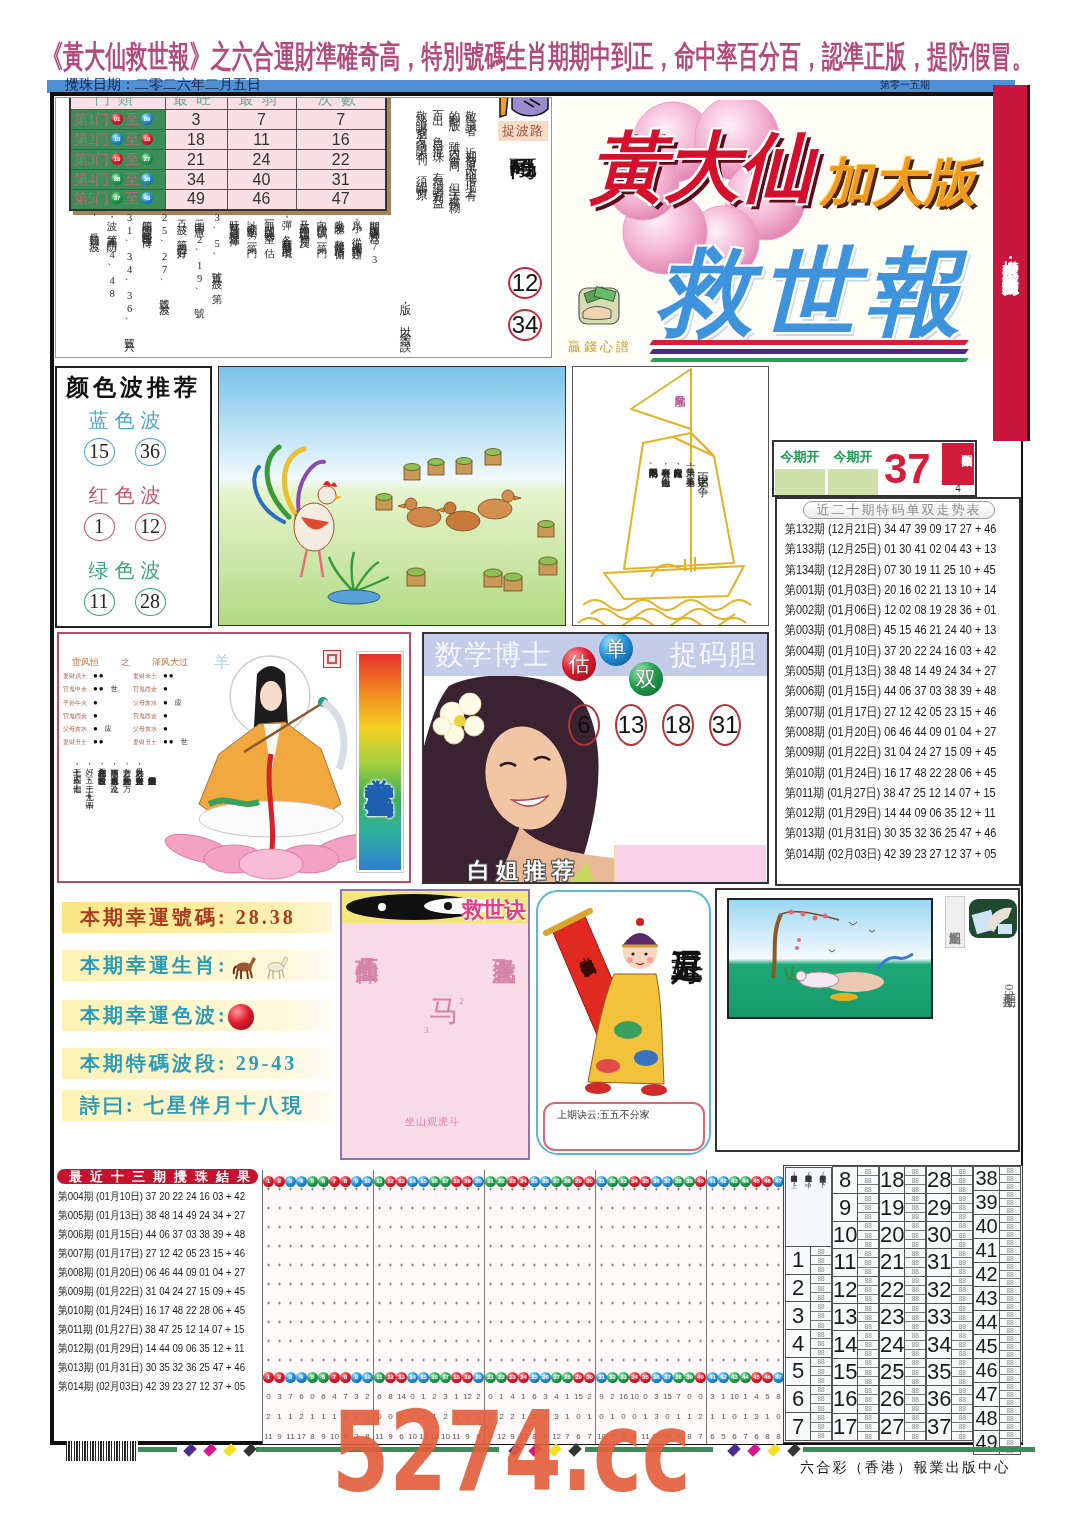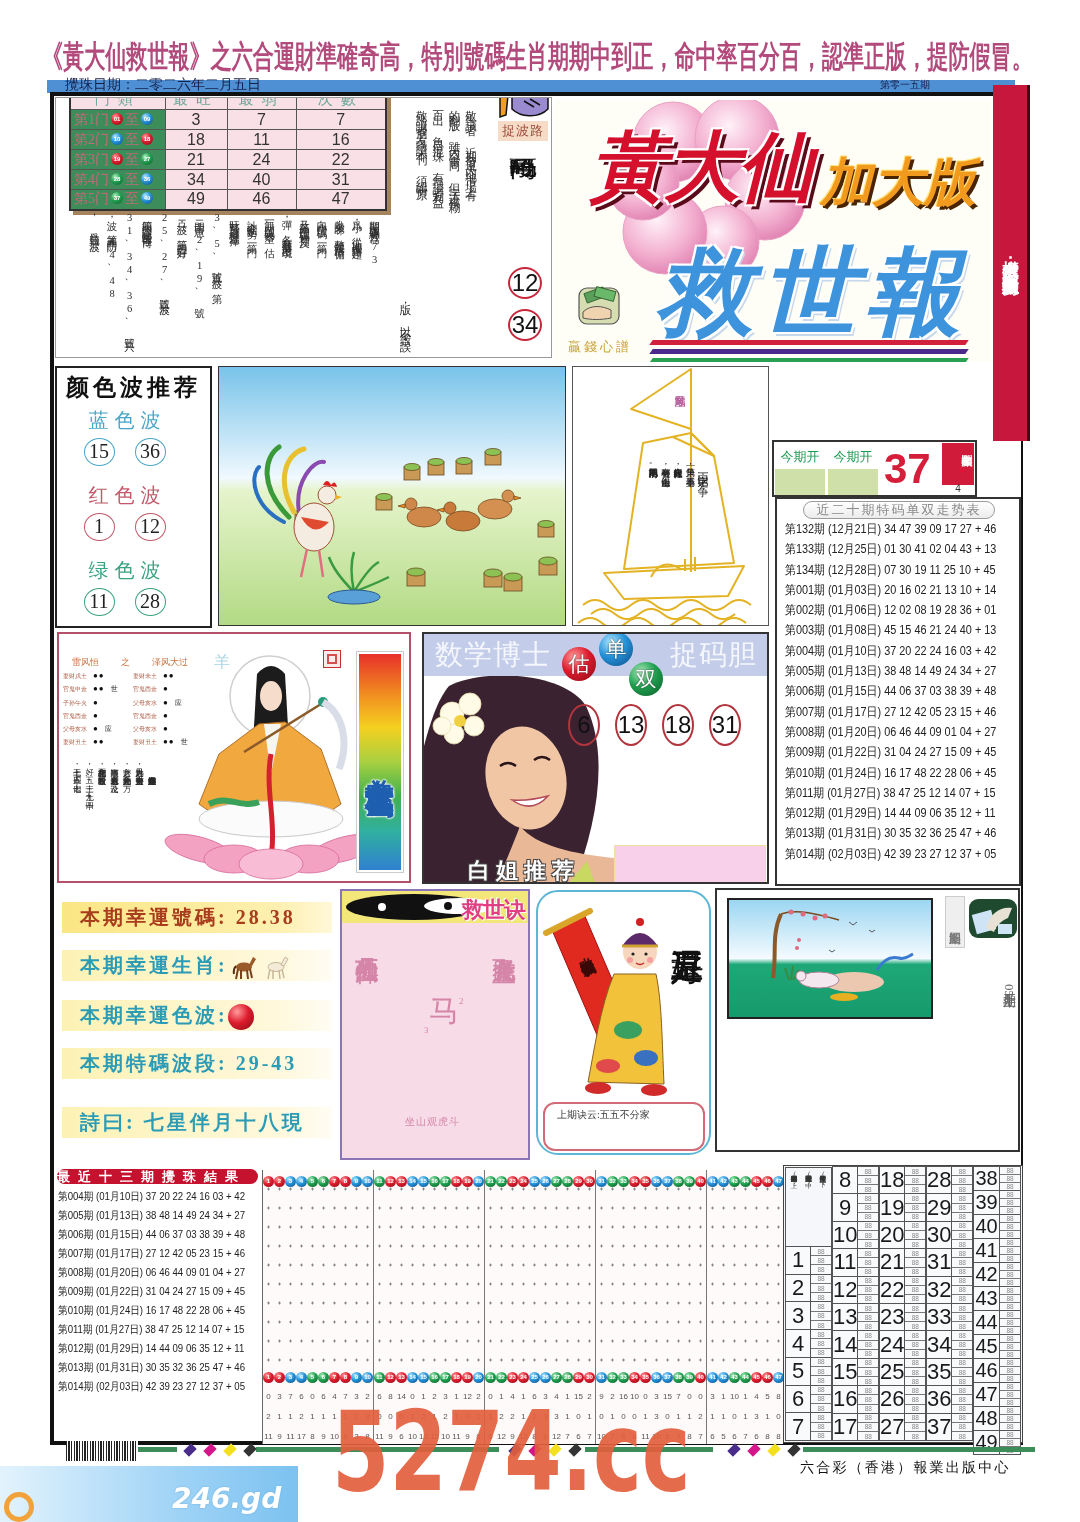--- a/index.html
+++ b/index.html
@@ -71,21 +71,21 @@
 .bp-col{width:12.4px;font-size:9.2px;line-height:12.4px;color:#222;white-space:nowrap}
 .bp-col:first-child{font-size:11px;margin-top:6px}
 .bet{left:772px;top:366px;width:222px;height:73px;background:#fff}
 .bet-title{position:absolute;left:18px;top:1px;font-size:13px;color:#b35a9c;letter-spacing:1px;white-space:nowrap}
 .bet-items{position:absolute;left:3px;top:19px;width:215px}
 .bet-item{font-size:6px;line-height:9.8px;color:#7a5a6a;white-space:nowrap;overflow:hidden}
 .bet-item:before{content:"";display:inline-block;width:4px;height:4px;border-radius:50%;background:#c8408a;margin-right:3px;vertical-align:middle}
 .today{left:772px;top:440px;width:205px;height:57px;border:2px solid #333;background:#fff}
 .tb{position:absolute;top:2px;width:50px;height:51px;background:#fff}
 .tb1{left:1px}.tb2{left:54px}
-.tb-top{height:25px;line-height:25px;text-align:center;color:#1a9a50;font-weight:normal;font-size:13px;font-family:"DejaVu Sans",sans-serif;white-space:nowrap}
+.tb-top{height:25px;line-height:25px;text-align:center;color:#1a9a50;font-weight:bold;font-size:13px;font-family:"DejaVu Sans",sans-serif;white-space:nowrap}
 .tb-bot{height:26px;background:#cfe0a8}
 .tnum{position:absolute;left:110px;top:4px;font-family:"Liberation Sans",sans-serif;font-weight:bold;font-size:42px;line-height:46px;color:#d41e3a}
 .tcount{position:absolute;left:168px;top:1px;width:32px;height:42px;background:#d01c3a;color:#fff;font-size:11.5px;line-height:15px;padding:3px 0 0 1px}
 .tcval{position:absolute;left:168px;top:42px;width:32px;text-align:center;font-size:10px;line-height:10px;color:#333;font-family:"Liberation Sans",sans-serif}
 .trend{left:775px;top:497px;width:246px;height:389px;border:2px solid #333;background:#fff}
 .tr-title{position:absolute;left:26px;top:2px;width:192px;height:18px;border:1.5px solid #9a9a9a;border-radius:9px;background:linear-gradient(#fff,#ececec);color:#8a8a8a;font-size:13px;line-height:15px;text-align:center;letter-spacing:2px;white-space:nowrap}
 .tr-rows{position:absolute;left:8px;top:20px;width:270px}
 .tr-row{height:20.3px;line-height:20.3px;font-family:"Liberation Sans","DejaVu Sans",sans-serif;font-size:12.5px;color:#222;white-space:nowrap;transform:scaleX(.87);transform-origin:0 50%}
 
 
@@ -113,21 +113,21 @@
 .mb0{left:138px;top:13px}.mb1{left:175px;top:-2px}.mb2{left:205px;top:28px}
 .m-nums{position:absolute;left:144px;top:70px;display:flex;gap:15px}
 .m-num{width:32px;height:42px;border:2px solid #b2343c;border-radius:50%;font-family:"Liberation Sans",sans-serif;font-size:24px;line-height:38px;text-align:center;color:#111}
 .m-cap{position:absolute;left:44px;top:222px;font-size:22px;font-weight:bold;color:#fff;letter-spacing:6px;white-space:nowrap;text-shadow:-1px -1px 0 #444,1px -1px 0 #444,-1px 1px 0 #444,1px 1px 0 #444}
 .m-pink{position:absolute;left:190px;top:211px;width:152px;height:38px;background:#f9d0ea;border:1px solid #efe0a0}
 
 
 .lucky{left:60px;top:900px;width:282px;height:235px}
 .lk-row{position:absolute;left:2px;width:270px;height:31px;background:linear-gradient(90deg,#fdf2b4,#fff8dc 80%,#fffdf4);font-size:20px;font-weight:bold;line-height:31px;color:#2c9cb6;letter-spacing:3px;padding-left:18px;white-space:nowrap}
 .lk-row.r1{top:2px;background:linear-gradient(90deg,#fbe684,#fdf0b0 80%,#fff8d8);color:#a83c1c}
-.r2{top:50px}.r3{top:100px}.r4{top:148px}.r5{top:207px}
+.r2{top:50px}.r3{top:100px}.r4{top:148px}.r5{top:190px}
 .lk-row svg{vertical-align:middle;margin-left:4px}
 .lk-ball{width:26px;height:26px;vertical-align:middle}
 .jue{left:340px;top:889px;width:190px;height:271px;border:2px solid #8c74b8;background:#f7dce8;overflow:hidden}
 .j-band{position:absolute;left:0;top:0;width:186px;height:32px;background:#f3e77a}
 .j-swirl{position:absolute;left:0;top:0}
 .j-title{position:absolute;right:3px;top:7px;font-size:22px;font-weight:bold;color:#e23f82;line-height:24px;letter-spacing:-1px;text-shadow:-1px -1px 0 #fff,1px 1px 0 #fff;white-space:nowrap}
 .j-col{position:absolute;top:48px;font-size:24px;line-height:26px;color:#d585a8;letter-spacing:.5px}
 .j-left{left:12px}.j-right{left:149px}
 .j-mid{position:absolute;left:87px;top:103px;font-size:30px;color:#d585a8;line-height:34px}
 .j-sup{position:absolute;left:117px;top:105px;font-size:9px;color:#d585a8}
@@ -139,21 +139,21 @@
 .cs-slogan{position:absolute;left:130px;top:32px;font-size:33px;line-height:38px;color:#111;letter-spacing:1px}
 .cs-hint{position:absolute;left:5px;top:210px;width:162px;height:49px;border:2px solid #d26a78;border-radius:12px;padding:4px 0 0 12px;font-size:10px;color:#333;white-space:nowrap}
 .ld{left:715px;top:888px;width:305px;height:264px;border:2px solid #333;background:#fff}
 .ld-pic{position:absolute;left:10px;top:8px;width:206px;height:121px;border:2px solid #222;overflow:hidden}
 .ld-label{position:absolute;left:228px;top:6px;width:20px;height:52px;background:#efefef;border:1px solid #ccc;font-size:12px;line-height:18px;color:#777;text-align:center;padding-top:2px}
 .ld-icon{position:absolute;left:251px;top:8px}
 .ld-result{position:absolute;left:284px;top:94px;font-size:13px;line-height:16px;color:#666;writing-mode:vertical-rl;text-orientation:mixed;white-space:nowrap}
 
 
 .res{left:57px;top:1168px;width:203px;height:230px}
-.res-title{position:absolute;left:0;top:1px;width:201px;height:15px;border-radius:8px;background:#c4122f;color:#fff;font-weight:bold;font-size:13px;line-height:15px;text-align:left;letter-spacing:8px;font-family:"DejaVu Sans",sans-serif;white-space:nowrap}
+.res-title{position:absolute;left:0;top:1px;width:201px;height:15px;border-radius:8px;background:#c4122f;color:#fff;font-weight:bold;font-size:13px;line-height:15px;text-align:right;letter-spacing:8px;font-family:"DejaVu Sans",sans-serif;white-space:nowrap}
 .res-rows{position:absolute;left:1px;top:19px;width:240px}
 .res-row{height:19px;line-height:19px;font-family:"Liberation Sans","DejaVu Sans",sans-serif;font-size:11px;color:#222;white-space:nowrap;transform:scaleX(.875);transform-origin:0 50%}
 .bgrid{left:262px;top:1170px;width:521px;height:274px;border-left:1.5px solid #666;background:#fffafa;display:flex}
 .bg-group{flex:10 1 0;display:flex;border-right:1.5px solid #777}
 .bg-group:last-child{flex:9.5 1 0;border-right:none}
 .bg-col{flex:1 1 0;display:flex;flex-direction:column;align-items:center}
 .bgb{width:11px;height:11px;font-size:6px;line-height:11px;flex:none}
 .bg-col > .bgb:first-child{margin-top:6px}
 .bg-dots{width:100%;height:185px;flex:none;background:radial-gradient(circle,#777 0.9px,transparent 1.4px) center 11.5px/100% 19px repeat-y}
 .bg-s{height:20px;line-height:20px;font-family:"Liberation Sans",sans-serif;font-size:8px;color:#555;flex:none}
@@ -1740,19 +1740,15 @@
     </div>
 <div class="dg dg3">
       <span class="dm c1"></span>
       <span class="dm c2"></span>
       <span class="dm c3"></span>
       <span class="dm c4"></span>
     </div>
 <div class="barcode"></div>
 <div class="pub">六合彩（香港）報業出版中心</div>
 
-<div class="site">
-  <div class="site-logo"></div>
-  <div class="site-txt">246.gd</div>
+<div class="wm-domain">5274.cc</div>
+
 </div>
-<div class="wm-domain">5274.cc</div>
-
-</div>
 
 </body></html>

